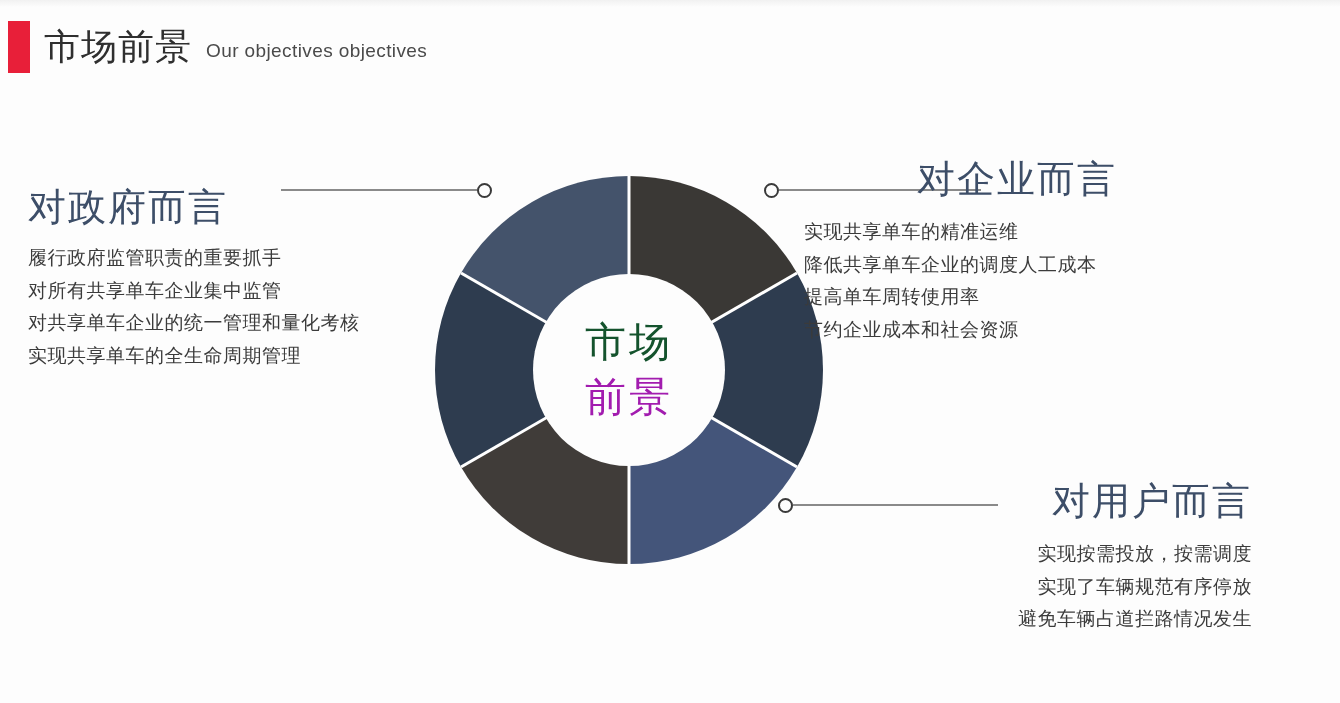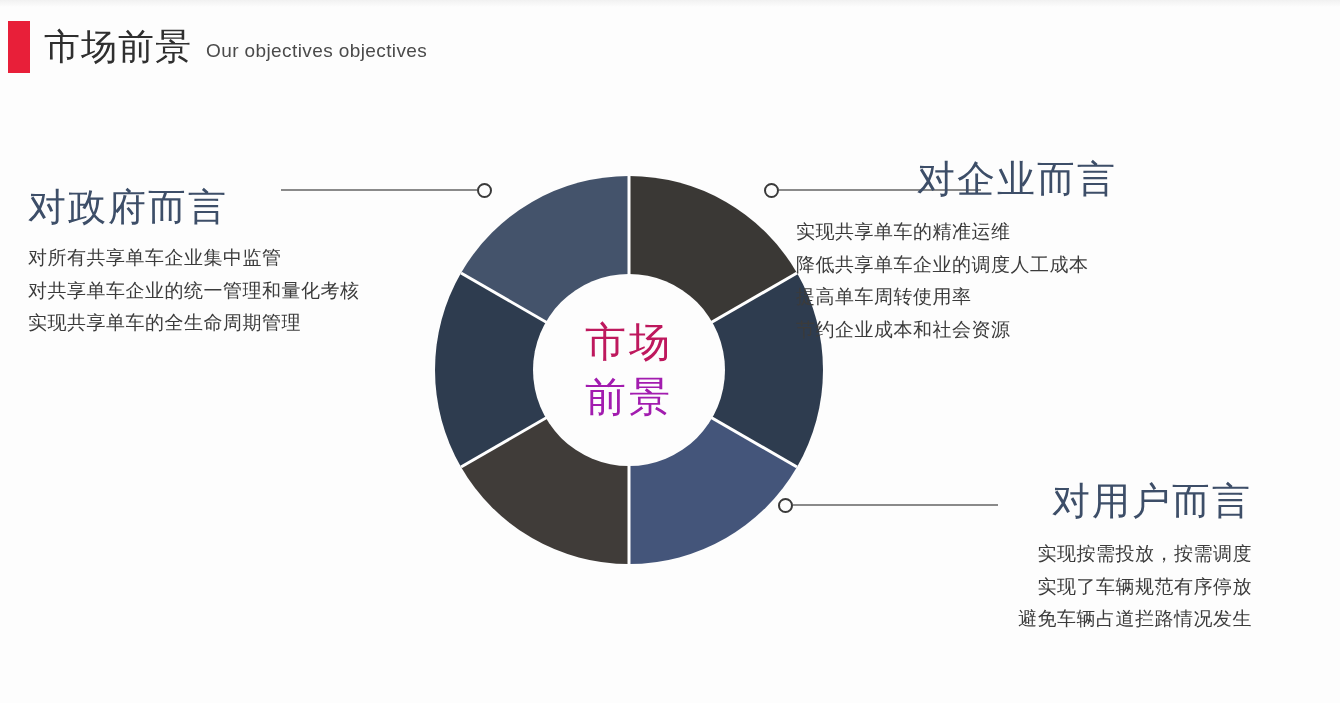--- a/index.html
+++ b/index.html
@@ -150,21 +150,21 @@
 
   #block-enterprise {
     position: absolute;
     right: 88px;
     top: 160px;
     width: 470px;
     text-align: right;
   }
   #block-enterprise .block-title { text-align: center; }
   #block-enterprise .block-list { margin-top: 18px; text-align: left; padding-left: 0; }
-  #block-enterprise .block-list li { margin-left: 14px; }
+  #block-enterprise .block-list li { margin-left: 22px; }
 
   #block-user {
     position: absolute;
     right: 88px;
     top: 482px;
     width: 470px;
     text-align: right;
   }
   #block-user .block-title { text-align: right; }
   #block-user .block-list { margin-top: 18px; text-align: right; }
@@ -202,41 +202,42 @@
         <line x1="196" y1="196" x2="196" y2="2" stroke="#ffffff"></line>
         <line x1="196" y1="196" x2="364.0" y2="99.0" stroke="#ffffff"></line>
         <line x1="196" y1="196" x2="364.0" y2="293.0" stroke="#ffffff"></line>
         <line x1="196" y1="196" x2="196" y2="390" stroke="#ffffff"></line>
         <line x1="196" y1="196" x2="28.0" y2="293.0" stroke="#ffffff"></line>
         <line x1="196" y1="196" x2="28.0" y2="99.0" stroke="#ffffff"></line>
       </g>
       <circle cx="196" cy="196" r="96" fill="#fdfdfd"></circle>
     </svg>
     <div class="donut-center-text">
-      <span style="color: #be185d;">市场</span>
+      <span style="color: #14532d;">市场</span>
       <span style="color: #a21caf;">前景</span>
     </div>
   </div>
 
   <div class="connector" id="connector-government">
     <div class="conn-line"></div>
     <div class="conn-dot"></div>
   </div>
   <div class="connector" id="connector-enterprise">
     <div class="conn-dot"></div>
     <div class="conn-line"></div>
   </div>
   <div class="connector" id="connector-user">
     <div class="conn-dot"></div>
     <div class="conn-line"></div>
   </div>
 
   <div id="block-government">
     <div class="block-title">对政府而言</div>
     <ul class="block-list">
+      <li>履行政府监管职责的重要抓手</li>
       <li>对所有共享单车企业集中监管</li>
       <li>对共享单车企业的统一管理和量化考核</li>
       <li>实现共享单车的全生命周期管理</li>
     </ul>
   </div>
 
   <div id="block-enterprise">
     <div class="block-title">对企业而言</div>
     <ul class="block-list">
       <li>实现共享单车的精准运维</li>

